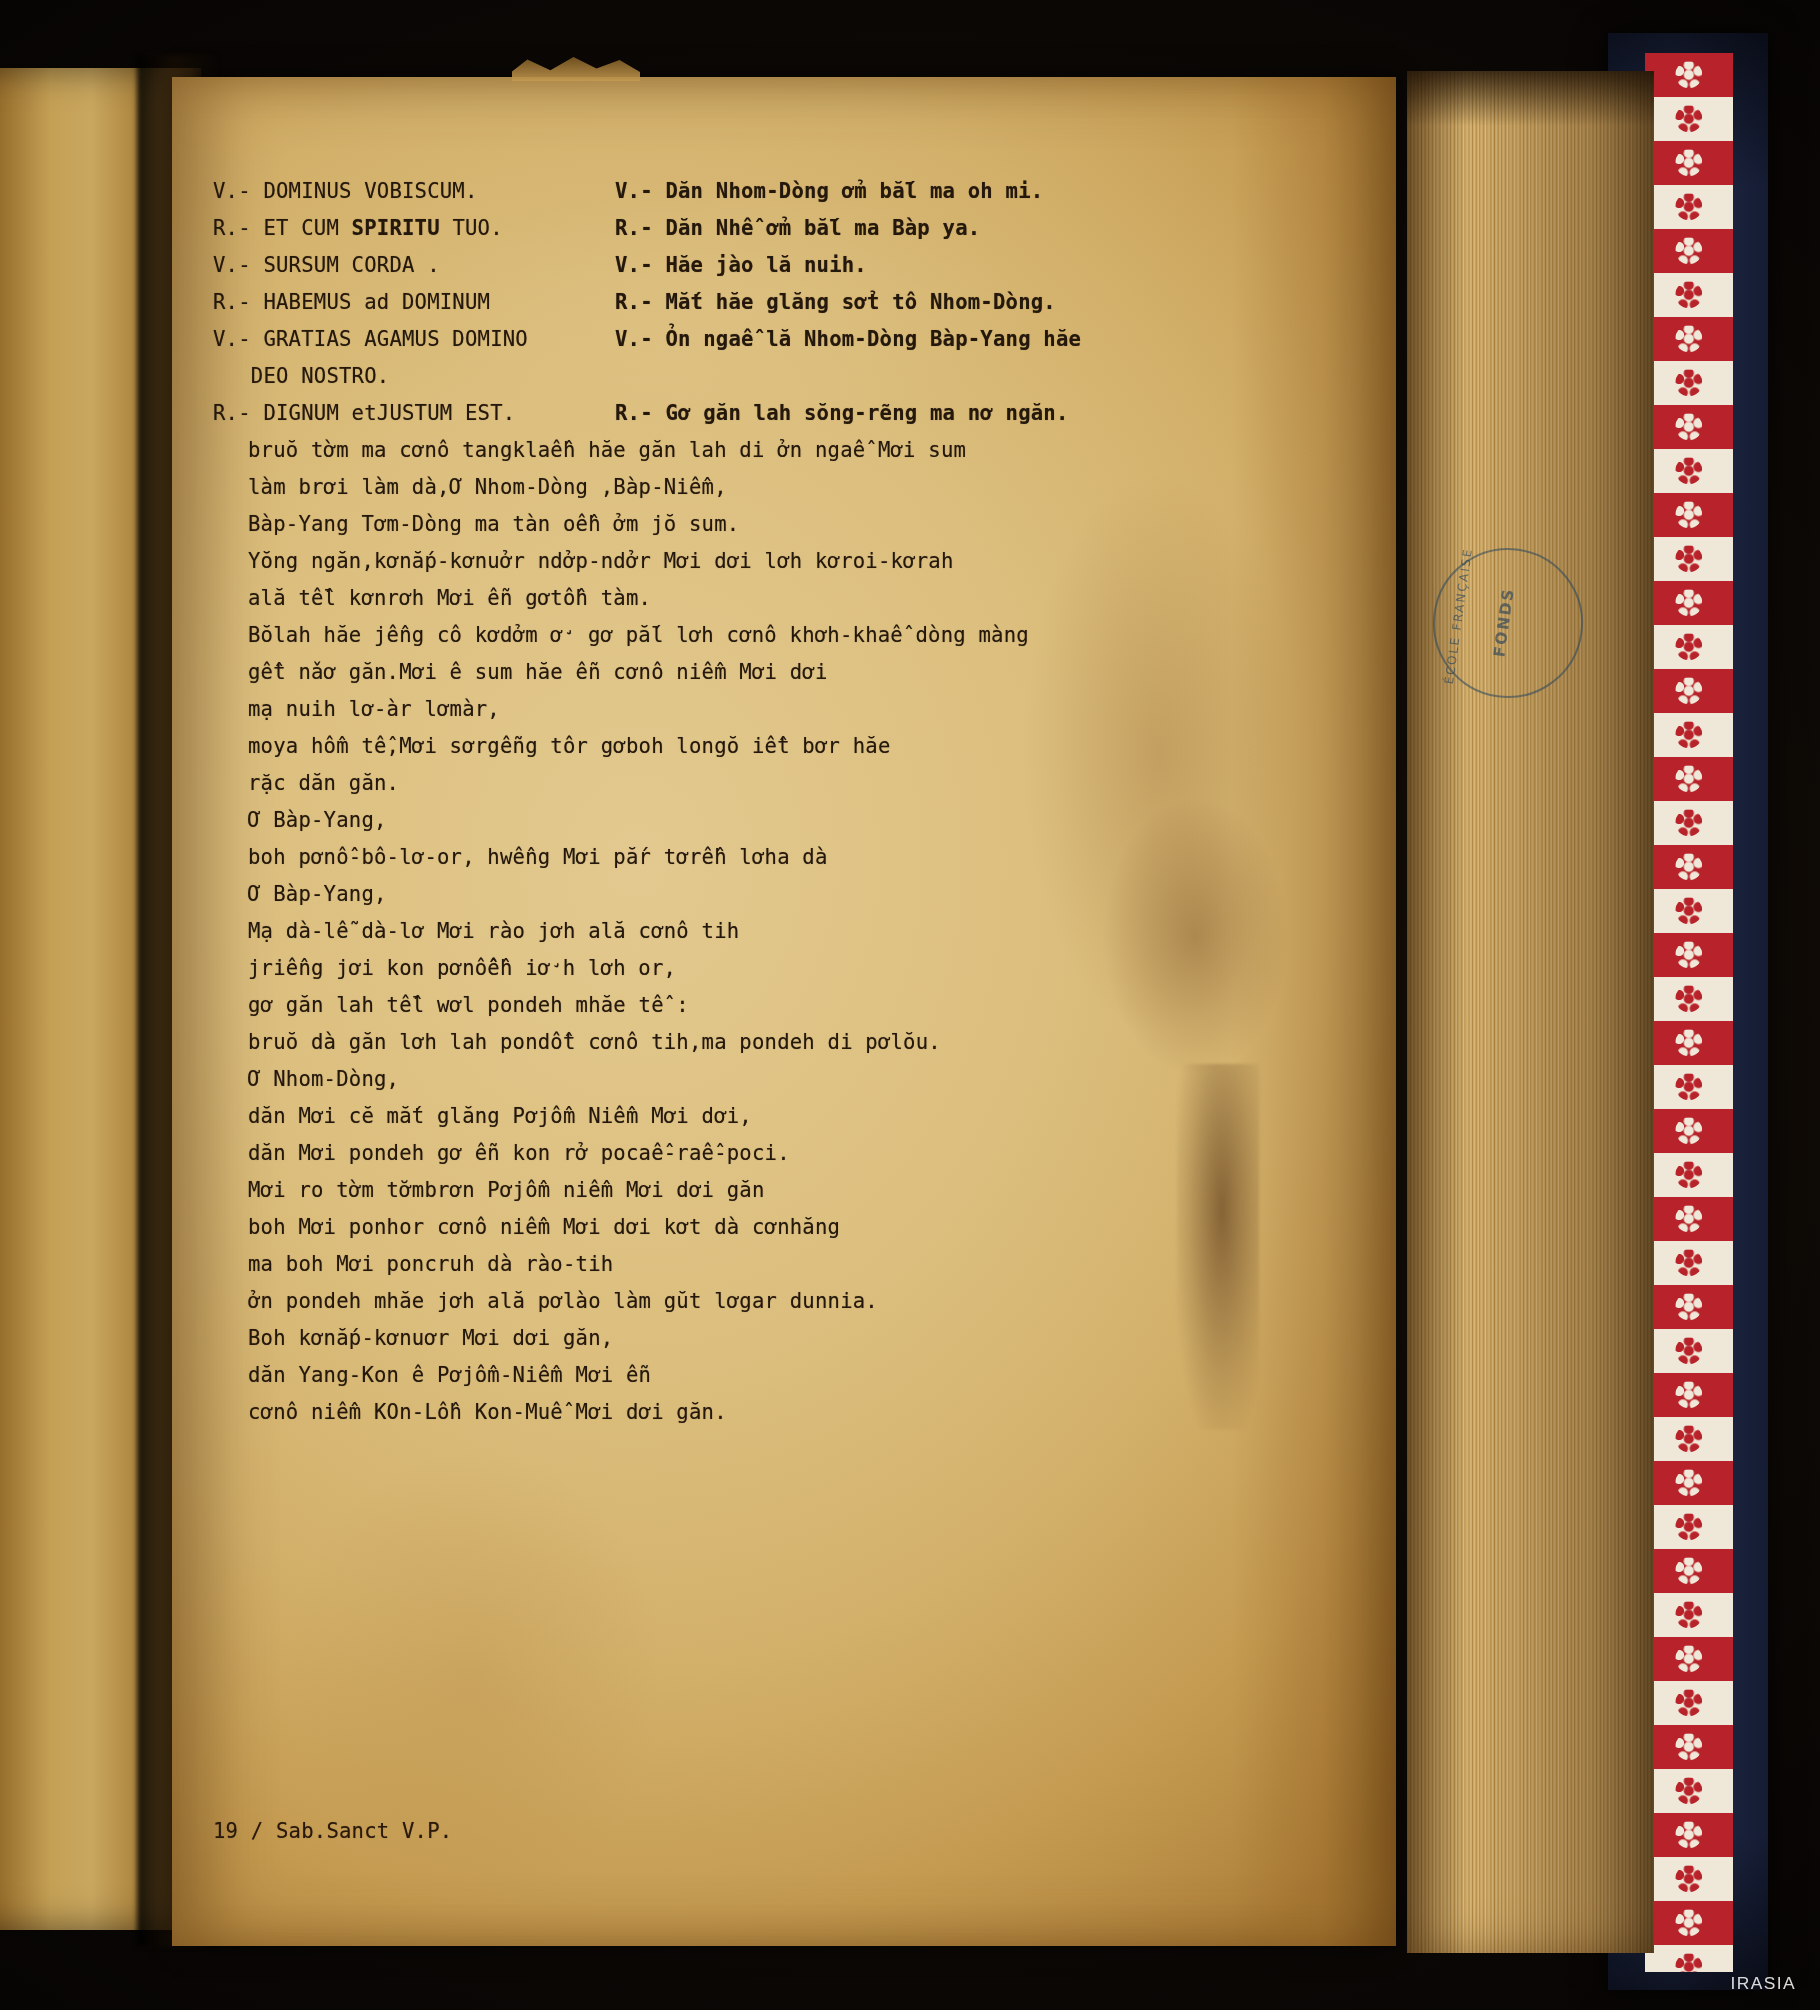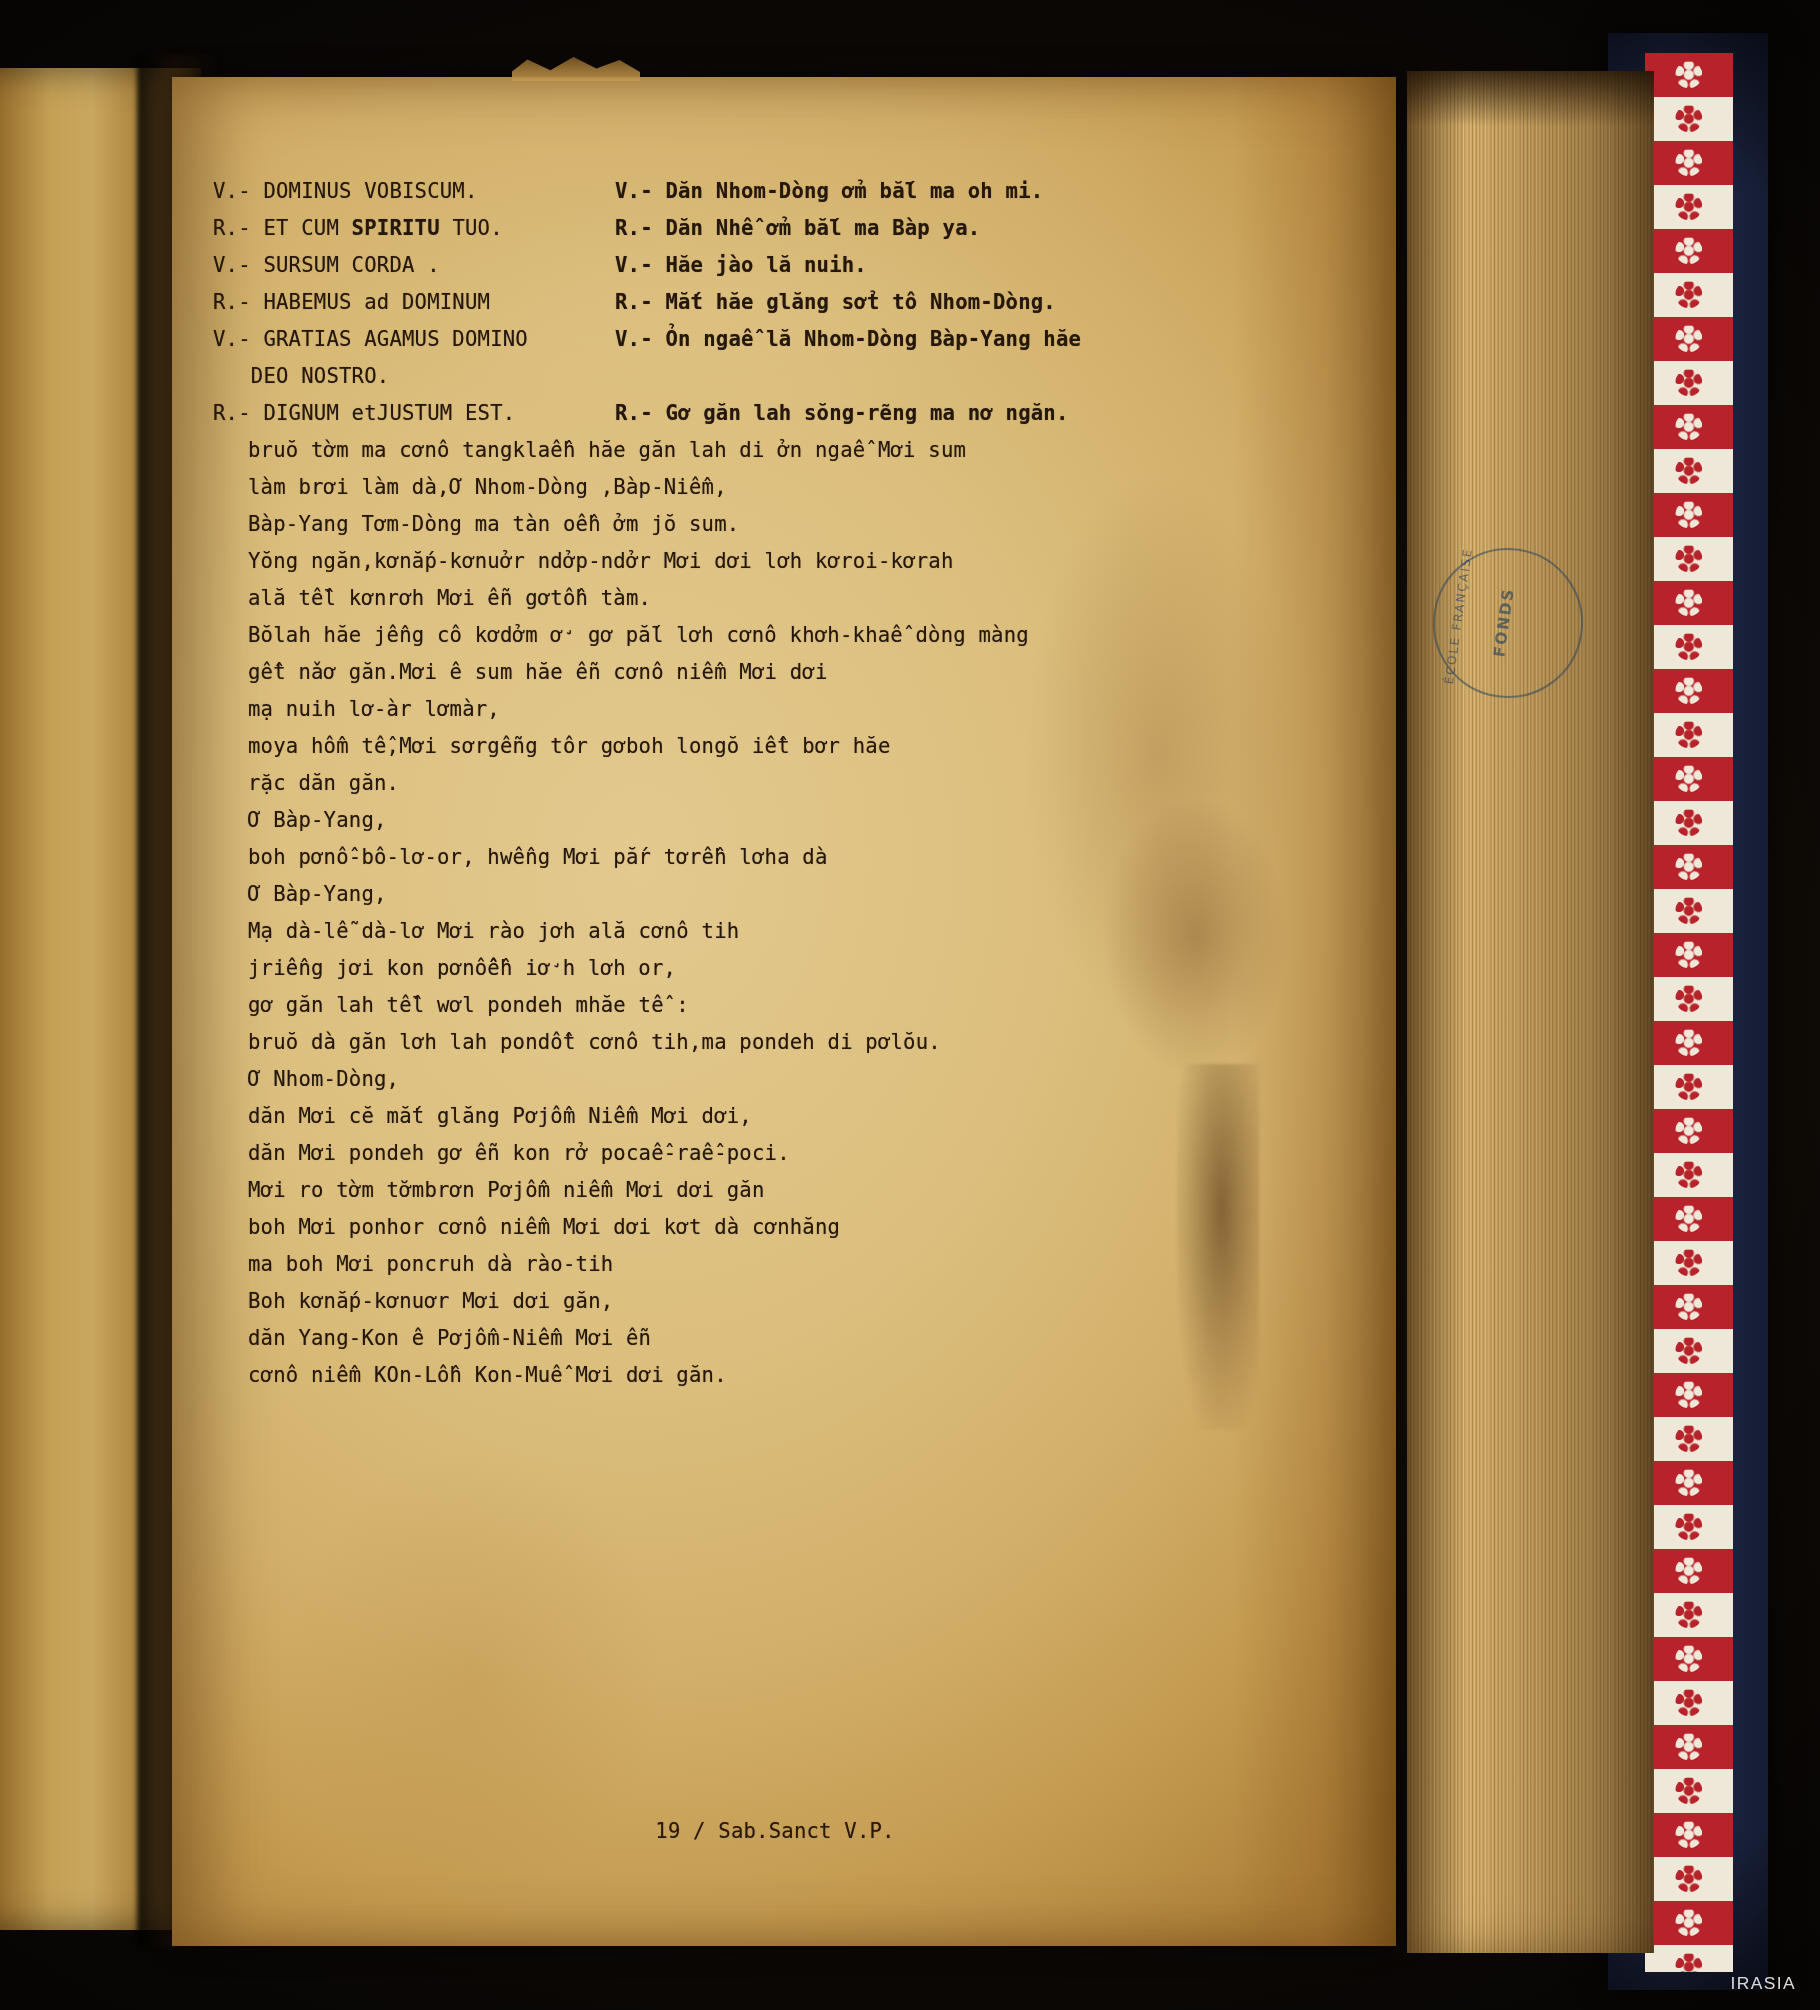--- a/index.html
+++ b/index.html
@@ -120,21 +120,20 @@
   .vr-left { width: 402px; white-space: pre; }
   .vr-right { white-space: pre; font-weight: bold; }
   .line { white-space: pre; }
   .indent1 { padding-left: 35px; }
   .bold { font-weight: bold; }
 
   #folio {
     position: absolute;
     left: 0; top: 1640px;
     width: 1124px;
-    text-align: center;
     font-family: "DejaVu Sans Mono", monospace;
     font-size: 20.6px;
     color: #29190c;
     white-space: pre;
   }
 
   
   #stamp {
     position: absolute;
     left: 1433px;
@@ -477,20 +476,21 @@
       <div class="line indent1">Mạ dà-lễ dà-lơ Mơi rào jơh ală cơnô tih</div>
       <div class="line indent1">jriê̂ng jơi kon pơnô̂ê̂h iơ̛h lơh or,</div>
       <div class="line indent1">gơ găn lah tê̂l wơl pondeh mhăe tê̂ :</div>
       <div class="line indent1">bruŏ dà găn lơh lah pondô̂t cơnô tih,ma pondeh di pơlŏu.</div>
       <div class="line indent1">Ơ Nhom-Dòng,</div>
       <div class="line indent1">dăn Mơi cĕ mắt glăng Pơjô̂m Niê̂m Mơi dơi,</div>
       <div class="line indent1">dăn Mơi pondeh gơ ễn kon rở pocaê̂-raê̂-poci.</div>
       <div class="line indent1">Mơi ro tờm tơ̆mbrơn Pơjô̂m niê̂m Mơi dơi găn</div>
       <div class="line indent1">boh Mơi ponhor cơnô niê̂m Mơi dơi kơt dà cơnhăng</div>
       <div class="line indent1">ma boh Mơi poncruh dà rào-tih</div>
+      <div class="line indent1">ởn pondeh mhăe jơh ală pơlào làm gŭt lơgar dunnia.</div>
       <div class="line indent1">Boh kơnắp-kơnuơr Mơi dơi găn,</div>
       <div class="line indent1">dăn Yang-Kon ê Pơjô̂m-Niê̂m Mơi ễn</div>
       <div class="line indent1">cơnô niê̂m KOn-Lô̂h Kon-Muê̂ Mơi dơi găn.</div>
 
       <div id="folio">19 / Sab.Sanct V.P.</div>
     </div>
   </div>
 
   <div id="tear"></div>
 

